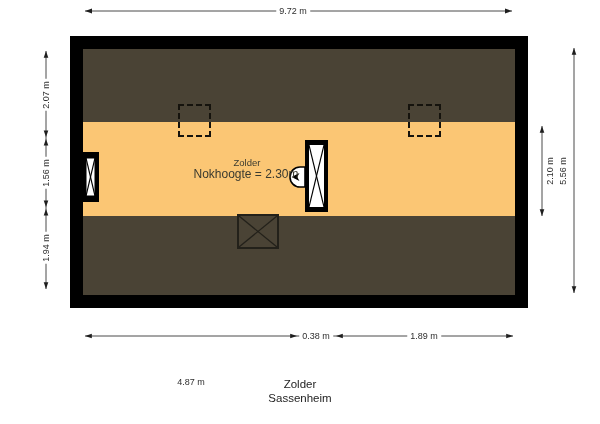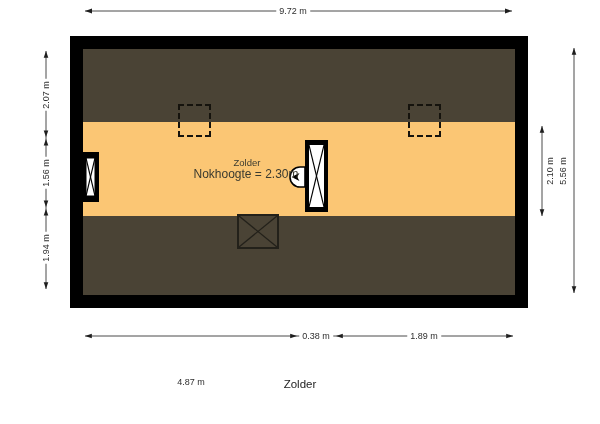--- a/index.html
+++ b/index.html
@@ -133,15 +133,16 @@
 
   <span class="dim-label vert" style="left:46px;top:95px;">2.07 m</span>
   <span class="dim-label vert" style="left:46px;top:173px;">1.56 m</span>
   <span class="dim-label vert" style="left:46px;top:248px;">1.94 m</span>
 
   <span class="dim-label vert" style="left:550px;top:171px;">2.10 m</span>
   <span class="dim-label vert" style="left:563px;top:171px;">5.56 m</span>
 
   <div class="title-block">
     <div>Zolder</div>
+    <div>Sassenheim</div>
   </div>
 
 </div>
 
 </body></html>

